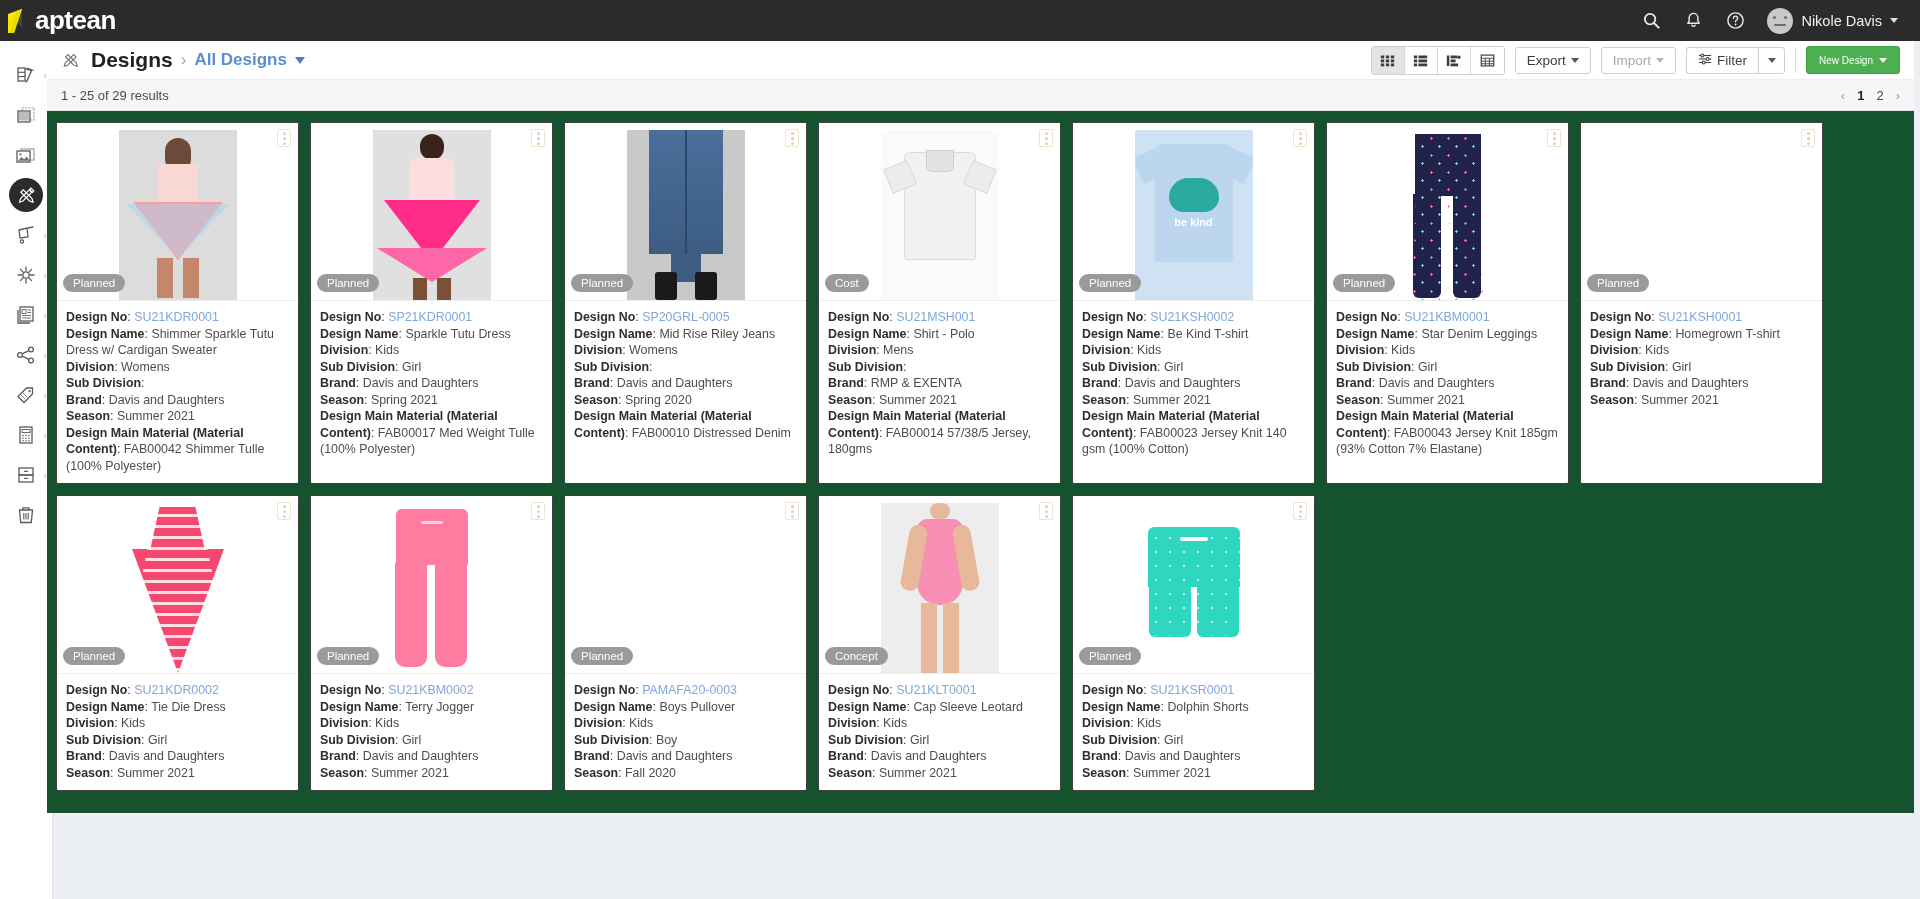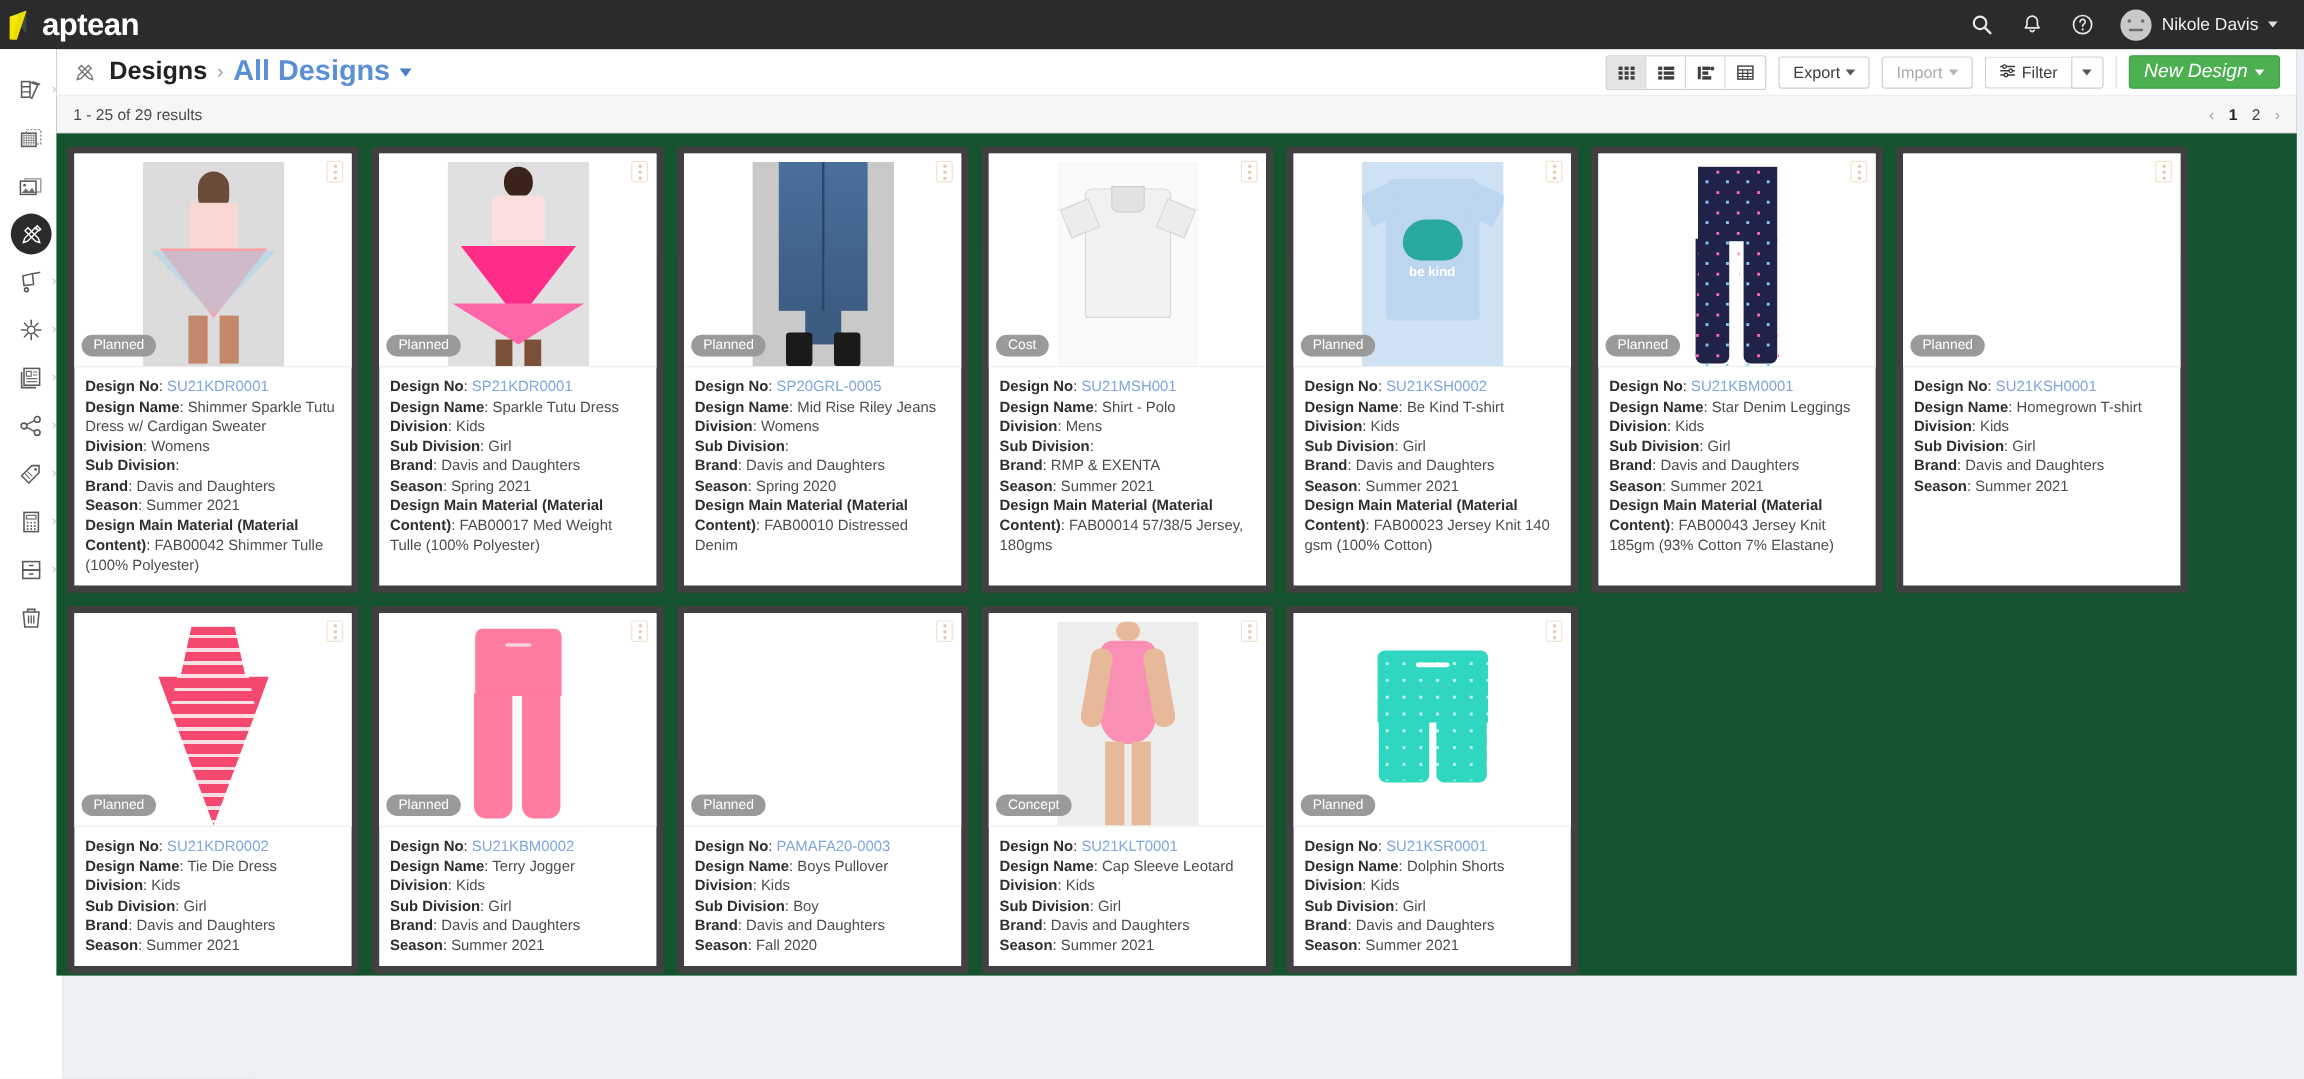--- a/index.html
+++ b/index.html
@@ -52,21 +52,21 @@
   
   .content { position: absolute; top: 41px; left: 47px; width: 1867px; height: 772px; background: #14532d; }
 
   .breadcrumb-bar {
     height: 39px; background: #fff; display: flex; align-items: center;
     padding: 0 14px 0 14px; border-bottom: 1px solid #eeeeee;
   }
   .bc-icon { margin-right: 10px; display: flex; align-items: center; }
   .bc-root { font-size: 21px; font-weight: bold; color: #222; }
   .bc-sep { color: #9aa4b0; font-size: 17px; margin: 0 8px; }
-  .bc-current { font-size: 24px; font-weight: bold; color: #5b8fd4; cursor: pointer; text-align: right; }
+  .bc-current { font-size: 17px; font-weight: bold; color: #5b8fd4; cursor: pointer; text-align: right; }
   .bc-caret { width: 0; height: 0; border-left: 5px solid transparent; border-right: 5px solid transparent; border-top: 7px solid #4a7fc6; margin-left: 8px; }
 
   .toolbar { margin-left: auto; display: flex; align-items: center; gap: 0; }
   .vgroup { display: flex; border: 1px solid #cfcfcf; border-radius: 3px; overflow: hidden; background: #fff; }
   .vbtn {
     width: 33px; height: 27px; display: flex; align-items: center; justify-content: center;
     background: #fff; border-right: 1px solid #d6d6d6; cursor: pointer;
   }
   .vbtn:last-child { border-right: none; }
   .vbtn.sel { background: #e4e4e4; }
@@ -82,42 +82,42 @@
   .split-grp { display: flex; margin-left: 10px; }
   .split-grp .tbtn { margin-left: 0; border-radius: 3px 0 0 3px; border-right: none; }
   .split-arrow {
     height: 27px; width: 27px; border: 1px solid #cfcfcf; border-radius: 0 3px 3px 0;
     background: #fff; display: flex; align-items: center; justify-content: center; cursor: pointer;
   }
   .divider-v { width: 1px; height: 26px; background: #dcdcdc; margin: 0 10px; }
   .primary-btn {
     height: 28px; padding: 0 12px; display: flex; align-items: center; gap: 6px;
     background: #4caf50; border: 1px solid #43a047; border-radius: 3px;
-    color: #fff; font-size: 16px; cursor: pointer; white-space: nowrap; font-style: italic;
+    color: #fff; font-size: 10px; cursor: pointer; white-space: nowrap;
   }
   .primary-btn .caret { width: 0; height: 0; border-left: 4px solid transparent; border-right: 4px solid transparent; border-top: 5px solid #fff; }
 
   .results-bar {
     height: 31px; background: #f6f6f6; display: flex; align-items: center;
     padding: 0 14px; border-bottom: 1px solid #e3e6ea;
     font-size: 13px; color: #4a4a4a;
   }
   .pager { margin-left: auto; display: flex; align-items: center; gap: 12px; font-size: 13px; }
   .pg-arrow { color: #9aa0a6; cursor: pointer; font-size: 13px; }
   .pg-num { color: #3b4650; cursor: pointer; }
   .pg-num.cur { font-weight: bold; color: #222; }
 
   
   .grid-area {
     position: absolute; top: 71px; left: 0; right: 0; bottom: 0;
     overflow: hidden; padding: 10px 9px 0 9px;
   }
   .grid { display: flex; flex-wrap: wrap; gap: 11px; }
   .card {
-    width: 243px; background: #fff; border: 6px solid #404040;
+    width: 243px; background: #fff; border: 1px solid #404040;
     border-radius: 2px; display: flex; flex-direction: column;
   }
   .card-media {
     position: relative; height: 178px; background: #fff; display: flex;
     align-items: flex-end; justify-content: center; overflow: hidden;
     border-bottom: 1px solid #ededed;
   }
   .thumb-box { width: 118px; height: 170px; position: relative; overflow: hidden; }
   .kebab {
     position: absolute; top: 6px; right: 7px; width: 14px; height: 18px;

